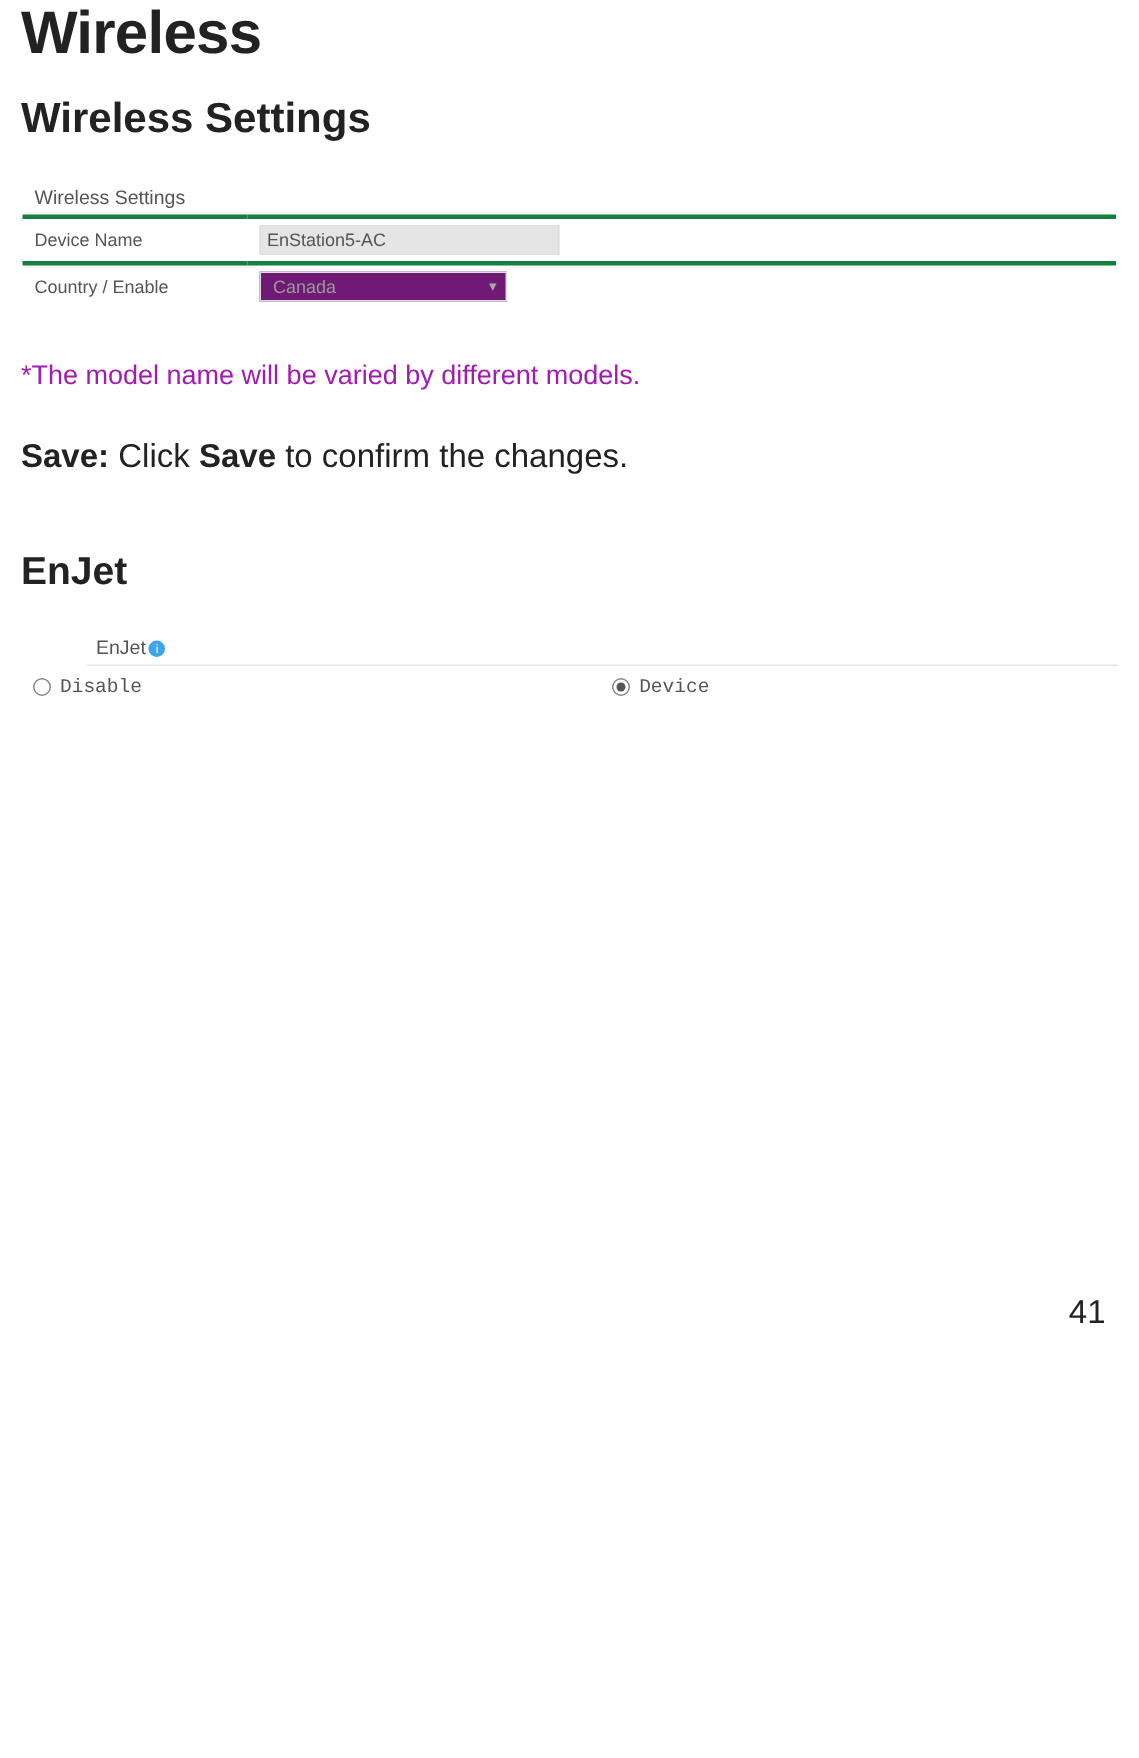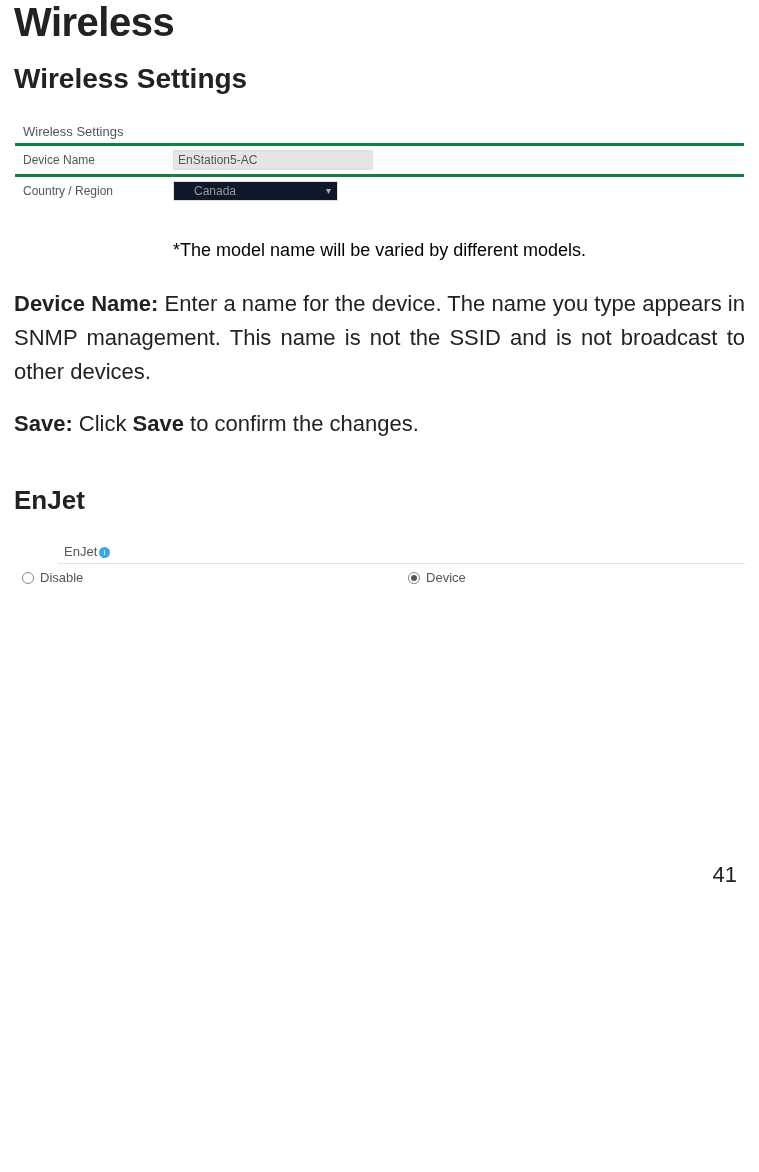--- a/index.html
+++ b/index.html
@@ -7,31 +7,31 @@
   .page { position: relative; width: 759px; height: 924px; padding: 0 14px; }
   h1.title { font-size: 40px; font-weight: 700; letter-spacing: -0.5px; margin-bottom: 18px; }
   h2.subtitle { font-size: 28px; font-weight: 700; margin-bottom: 22px; }
   .screenshot1 { border: 1px solid #ffffff; margin-bottom: 22px; }
   .ss1-header { font-size: 13px; color: #555; padding: 6px 8px 4px 8px; }
   .ss1-table { width: 100%; border-collapse: collapse; font-size: 12px; color: #555; }
   .ss1-table tr { border-top: 3px solid #15803d; }
   .ss1-table td { padding: 4px 8px; }
   .ss1-label { width: 150px; }
   .ss1-val-input { width: 200px; padding: 2px 4px; border: 1px solid #ddd; font-size: 12px; color: #555; background: #e5e5e5; }
-  .ss1-select { width: 165px; padding: 2px 20px; border: 1px solid #ddd; background: #0f172a; color: #999; font-size: 12px; position: relative; display: inline-block; }
+  .ss1-select { width: 165px; padding: 2px 8px; border: 1px solid #ddd; background: #701a75; color: #999; font-size: 12px; position: relative; display: inline-block; }
   .ss1-select::after { content: "▾"; color: #aaa; font-size: 10px; position: absolute; right: 6px; top: 3px; }
-  .footnote { text-align: center; font-size: 18px; color: #000000; margin: 34px 0 26px 0; }
+  .footnote { font-size: 18px; color: #a21caf; margin: 34px 0 26px 0; }
   p.body { font-size: 22px; line-height: 1.55; margin-bottom: 18px; text-align: justify; }
   .bold { font-weight: 700; }
   h2.section2 { font-size: 26px; font-weight: 700; margin-top: 44px; margin-bottom: 18px; }
   .screenshot2 { margin-top: 24px; font-size: 13px; color: #555; }
   .ss2-header { padding: 4px 6px; border-bottom: 1px solid #e4e4e4; margin-left: 44px; }
   .ss2-header .info-icon { display: inline-block; width: 11px; height: 11px; border-radius: 50%; background: #3ea6e6; color: #fff; font-size: 8px; line-height: 11px; text-align: center; margin-left: 2px; vertical-align: middle; }
   .ss2-row { padding: 6px 8px; display: flex; }
-  .ss2-opt { display: flex; align-items: center; gap: 6px; }
+  .ss2-opt { display: flex; align-items: center; gap: 6px; font-family: Liberation Mono, monospace; }
   .ss2-opt:first-child { flex: 0 0 54%; }
   .radio { appearance: none; width: 12px; height: 12px; border: 1px solid #888; border-radius: 50%; display: inline-block; position: relative; }
   .radio.checked::after { content: ""; position: absolute; width: 6px; height: 6px; background: #555; border-radius: 50%; top: 2px; left: 2px; }
   .page-num { position: absolute; bottom: 36px; right: 22px; font-size: 22px; }
 </style>
 </head>
 <body>
 
 <div class="page">
 
@@ -42,34 +42,31 @@
     <div class="ss1-header">Wireless Settings</div>
     <table class="ss1-table">
       <tbody>
           <tr>
         <td class="ss1-label">Device Name</td>
         <td>
           <input class="ss1-val-input" value="EnStation5-AC" style="">
         </td>
       </tr>
       <tr>
-        <td class="ss1-label">Country / Region</td>
+        <td class="ss1-label">Country / Enable</td>
         <td>
           <span class="ss1-select">Canada</span>
         </td>
       </tr>
     </tbody>
       </table>
   </div>
 
   <div class="footnote">*The model name will be varied by different models.</div>
 
-  <p class="body">
-    <span class="bold">Device Name:</span><span> Enter a name for the device. The name you type appears in SNMP management. This name is not the SSID and is not broadcast to other devices.</span>
-  </p>
 
   <p class="body">
     <span class="bold">Save:</span><span> Click </span><span class="bold">Save</span><span> to confirm the changes.</span>
   </p>
 
   <h2 class="section2">EnJet</h2>
 
 
   <div class="screenshot2">
     <div class="ss2-header">

